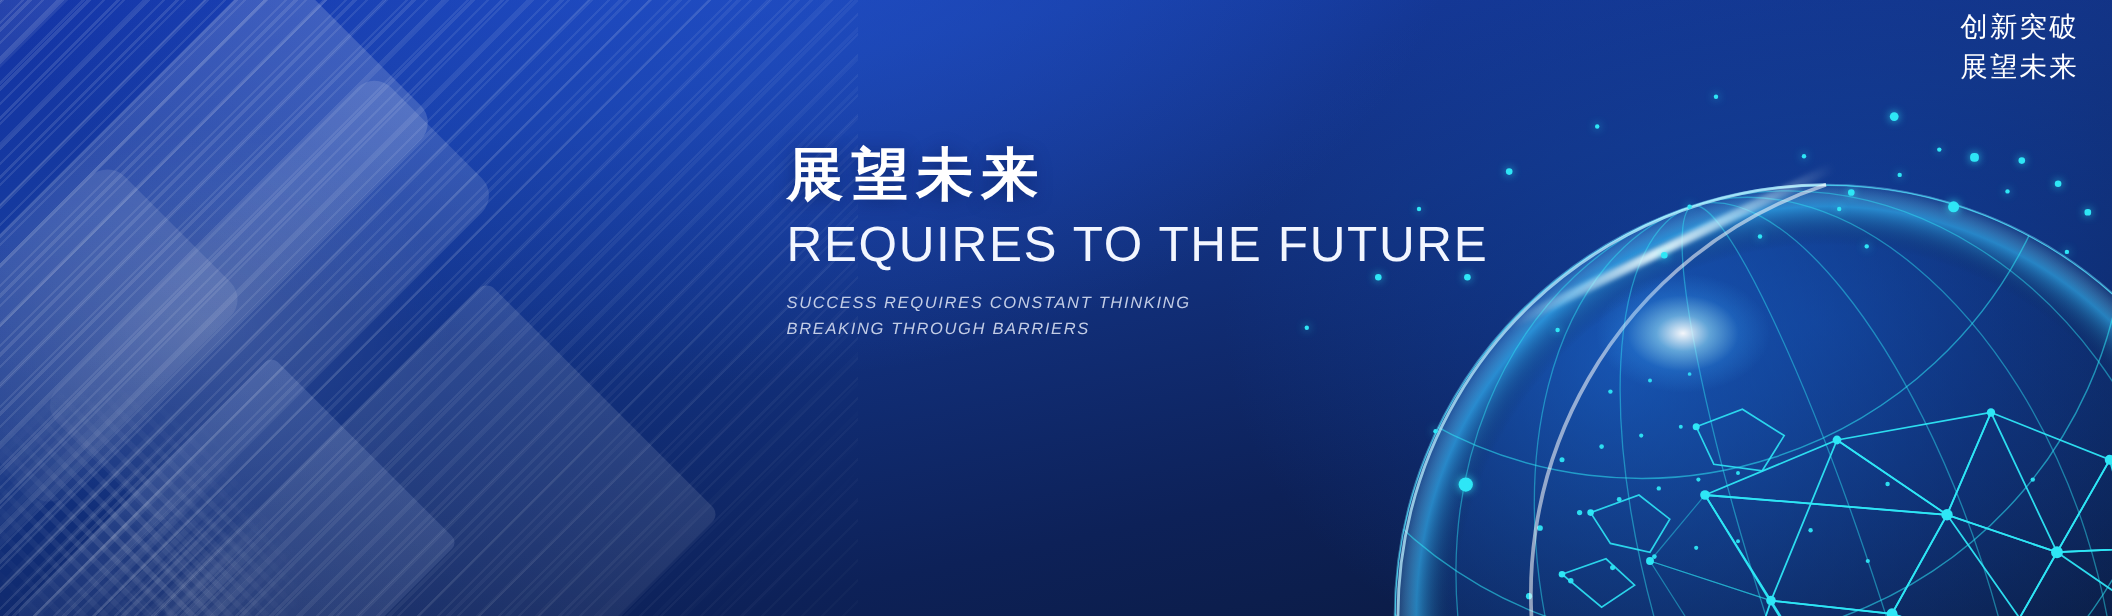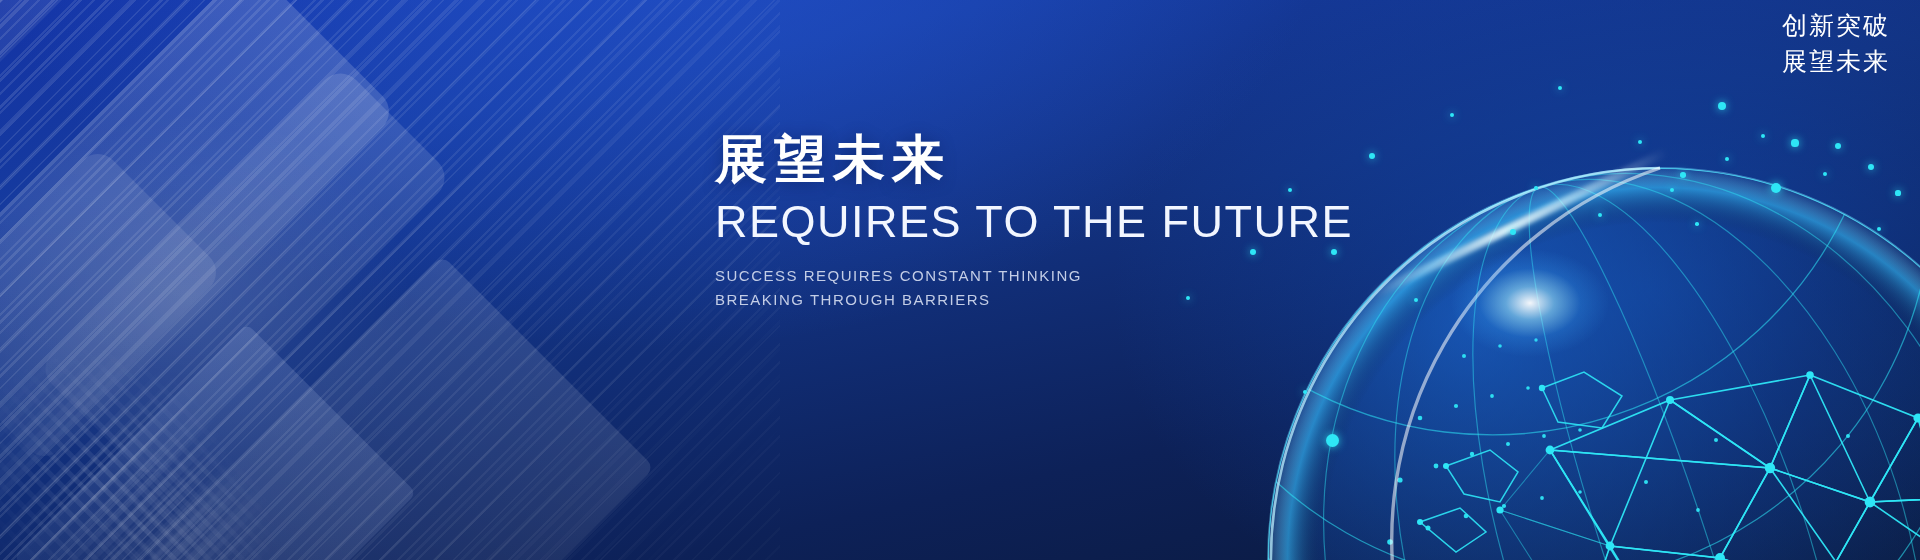--- a/index.html
+++ b/index.html
@@ -77,21 +77,21 @@
     font-size:45px;font-weight:300;color:#f2f6ff;letter-spacing:1.5px;
     line-height:1.12;margin:10px 0 0 0;white-space:nowrap;
   }
   .sub-cn{
     font-size:27px;font-weight:600;color:#ffffff;letter-spacing:2px;
     line-height:1.42;margin:16px 0 0 0;
   }
   .sub-cn div{white-space:nowrap;}
   .sub-en{
     font-size:15px;font-weight:400;color:#c3cde6;letter-spacing:1.5px;
-    line-height:1.62;margin:10px 0 0 0;
+    line-height:1.62;margin:10px 0 0 0;font-style:italic;
   }
   .sub-en div{white-space:nowrap;}
 
   
   .corner-tag{
     position:absolute;right:30px;top:8px;text-align:right;
     font-size:25px;font-weight:500;color:#ffffff;letter-spacing:2px;line-height:1.42;
   }
   .corner-tag div{white-space:nowrap;}
 

